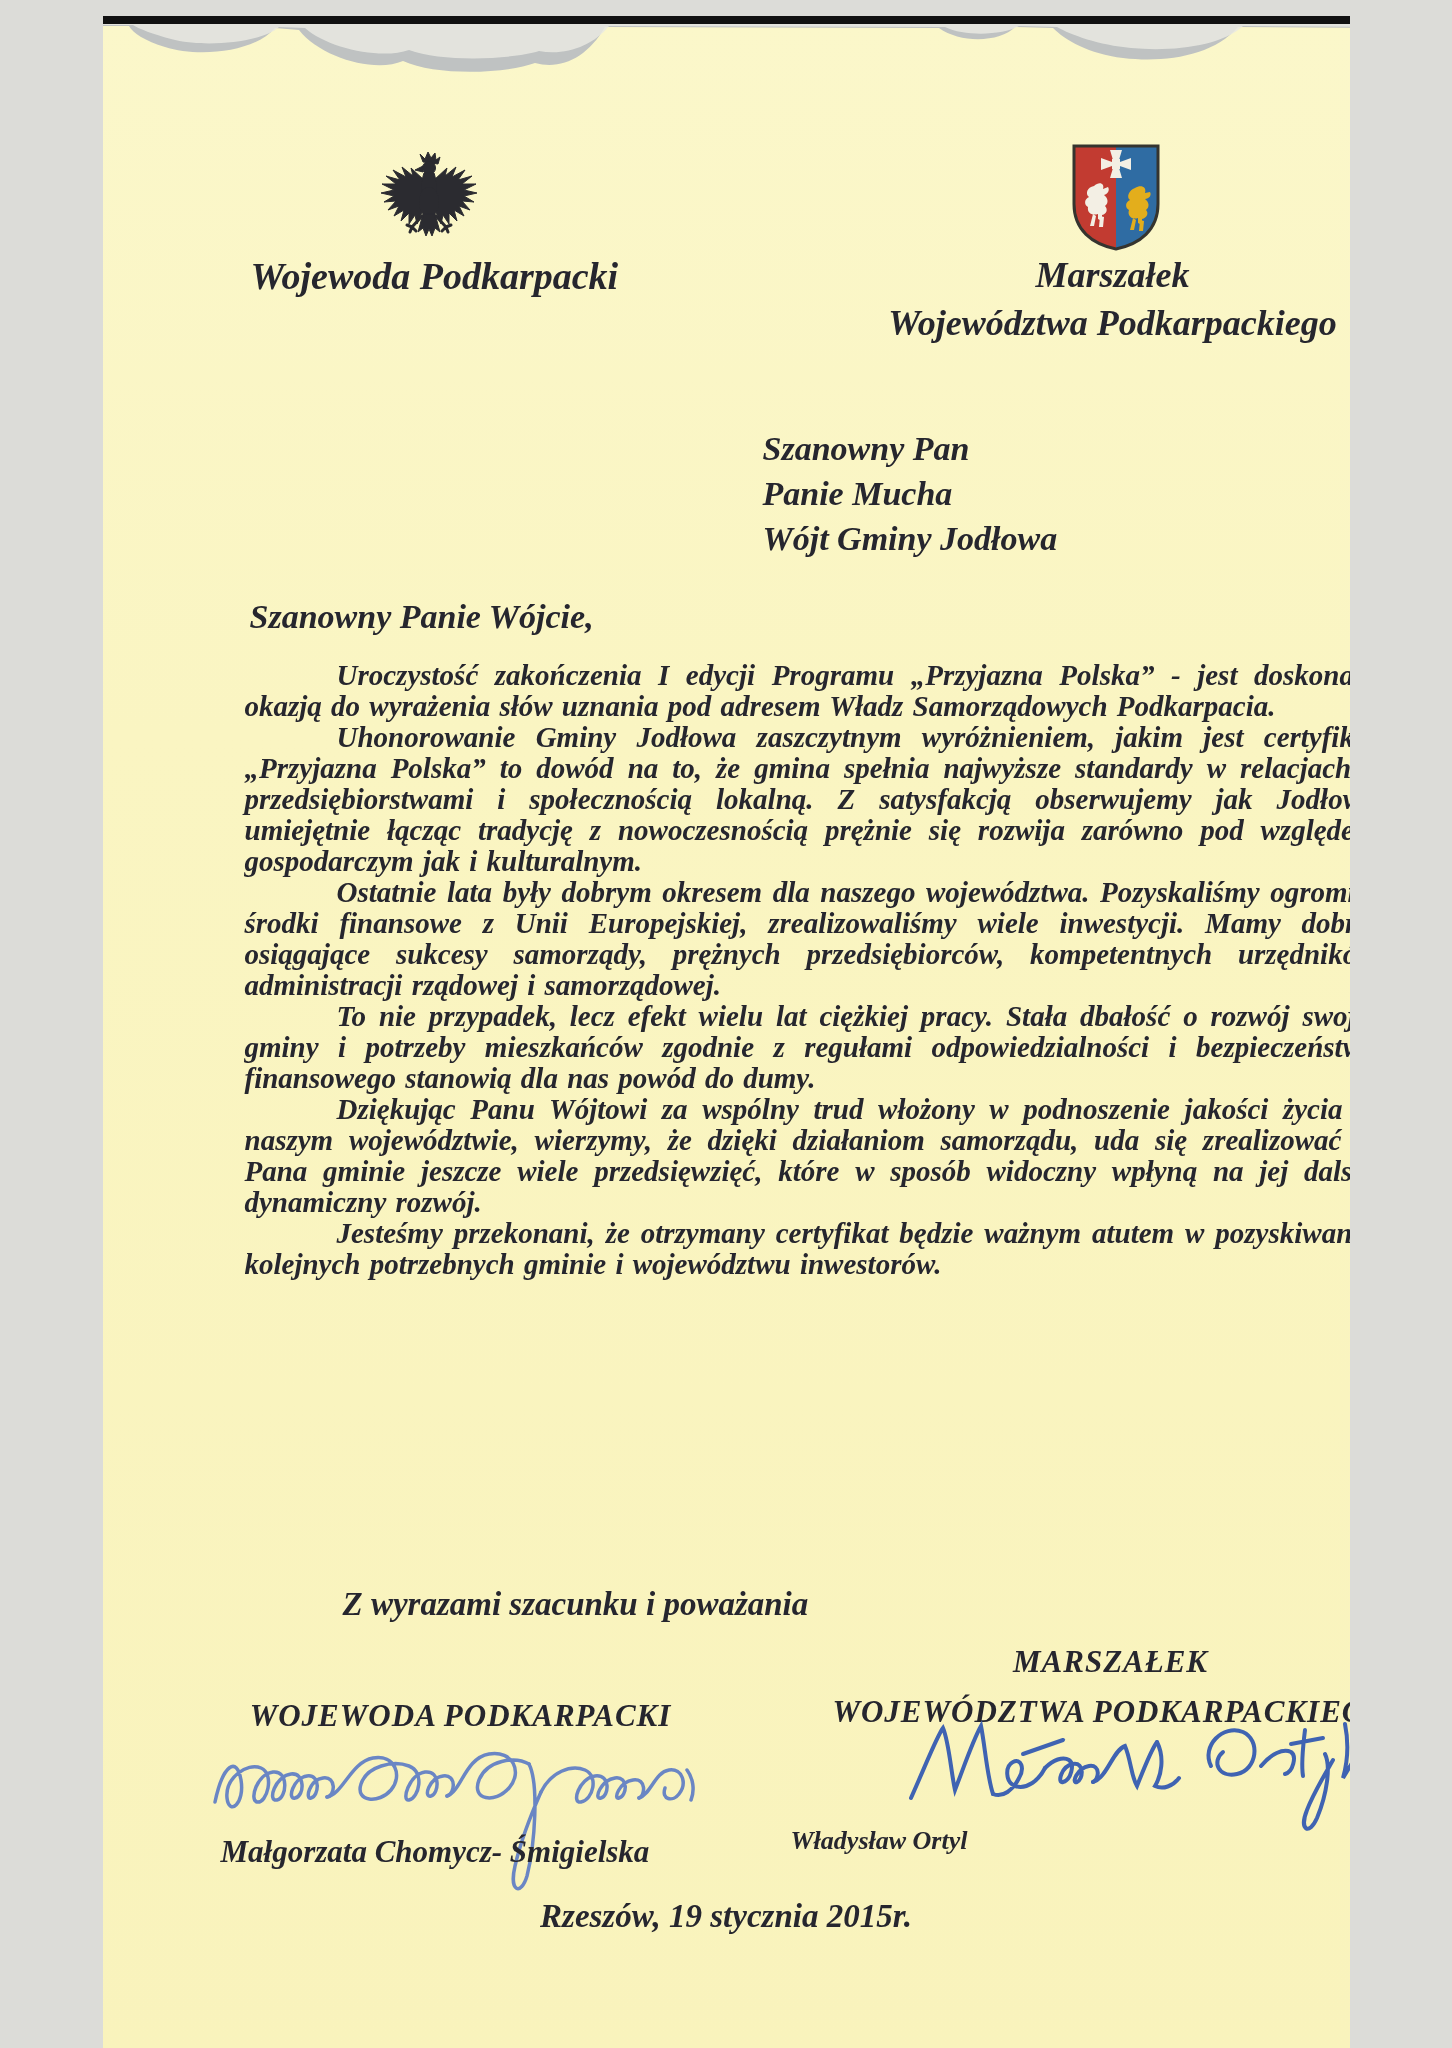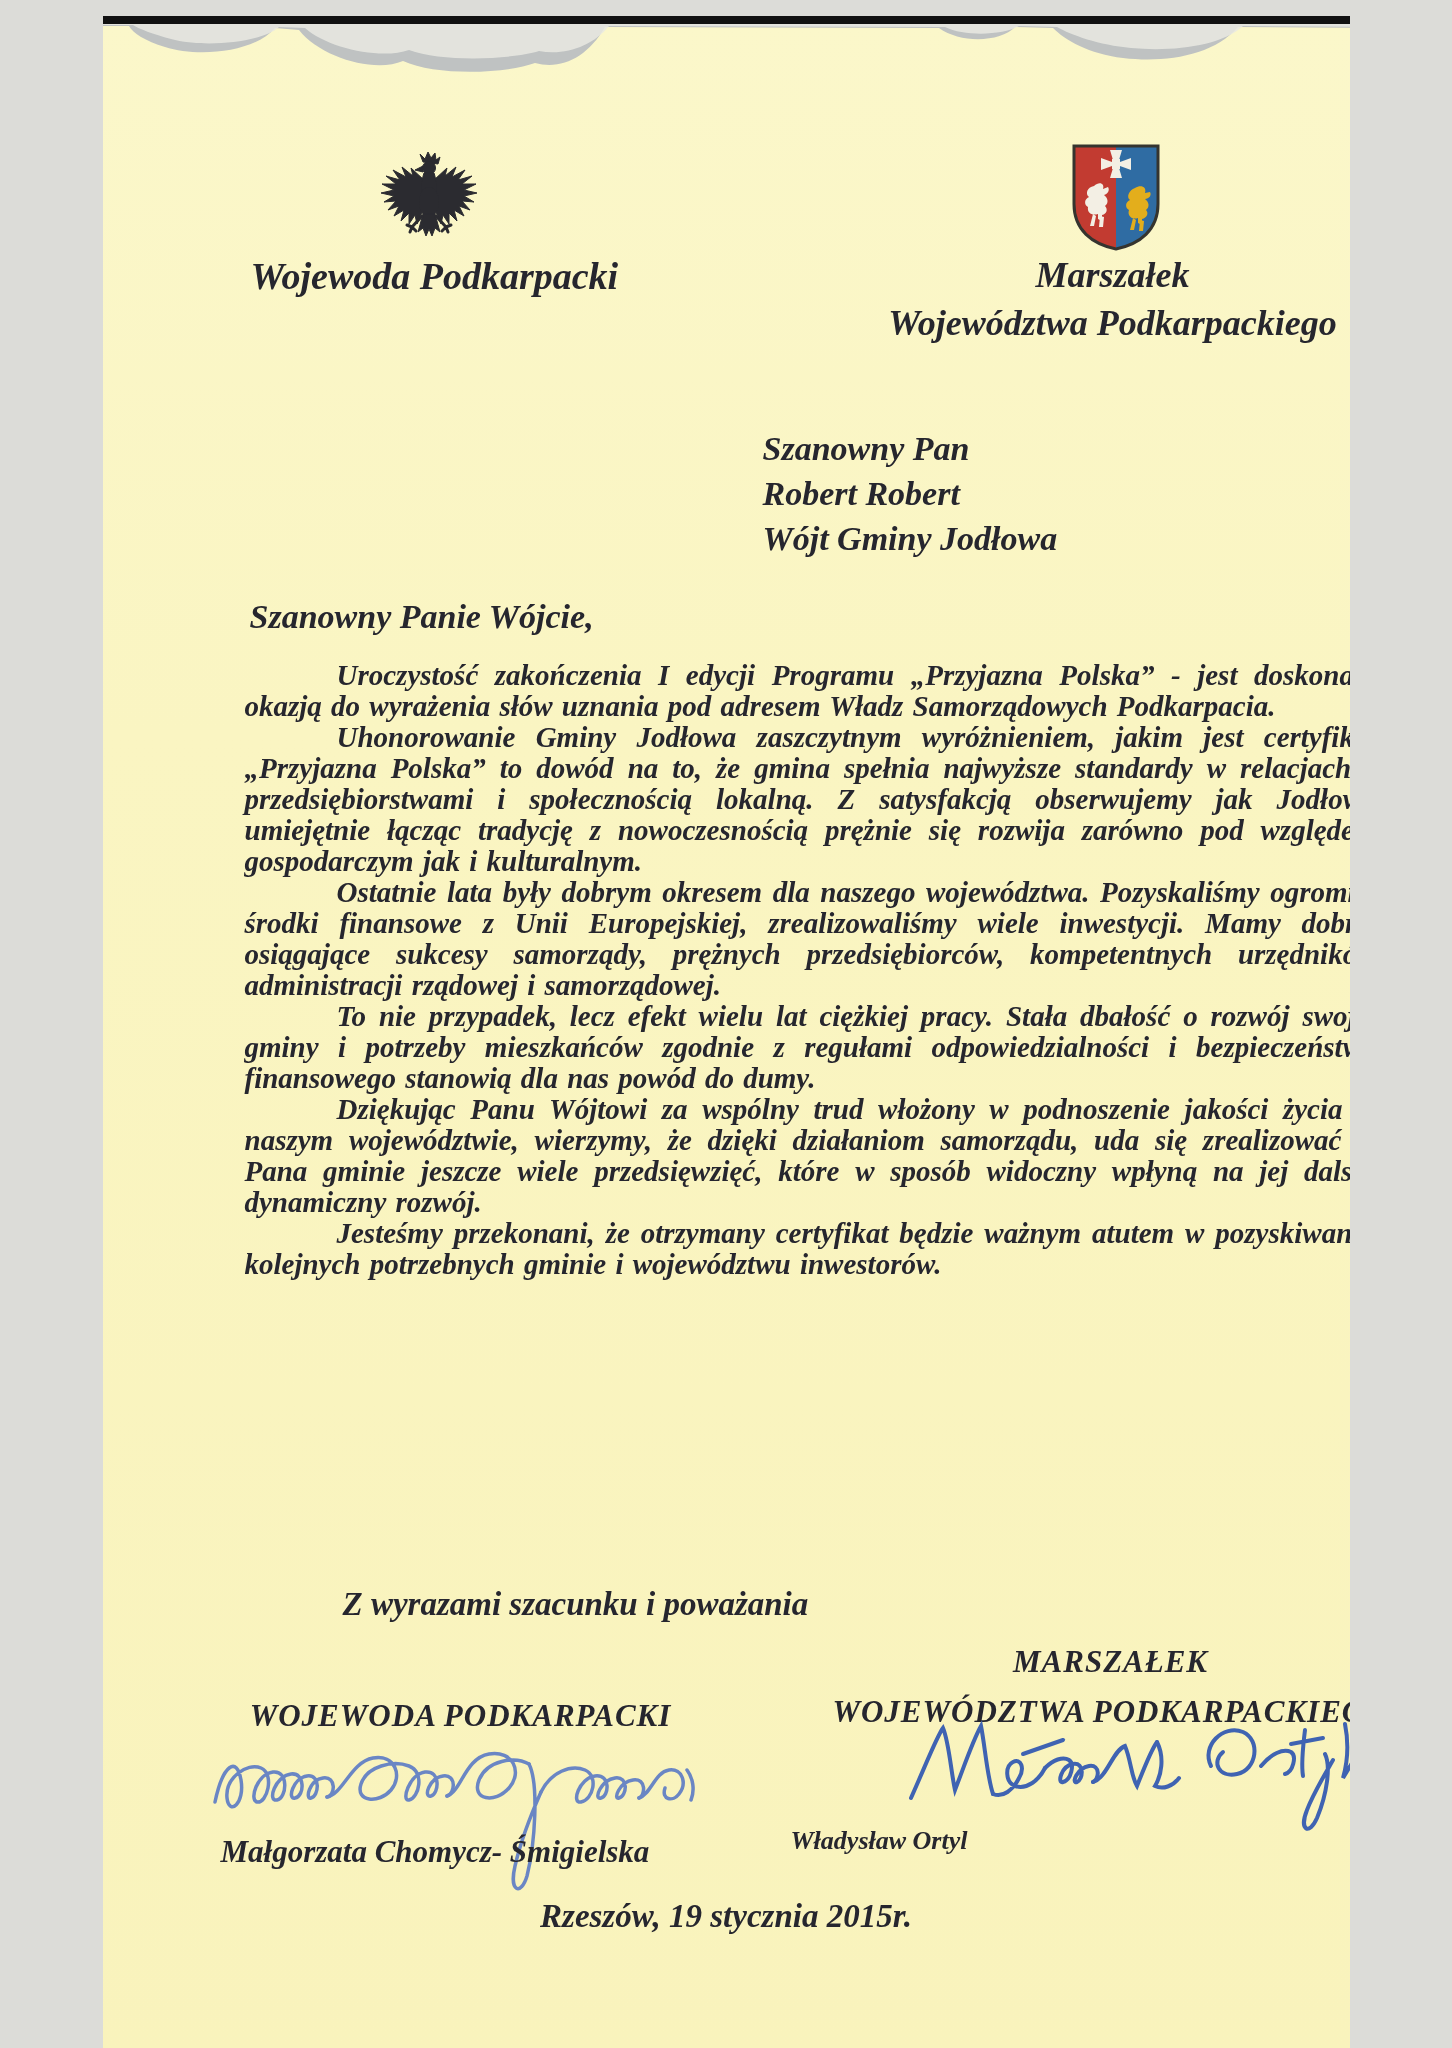--- a/index.html
+++ b/index.html
@@ -100,21 +100,21 @@
     <path d="M5,4 H89 V62 C89,88 71,102 47,107 C23,102 5,88 5,62 Z" fill="none" stroke="#35342f" stroke-width="3"></path>
   </svg>
 
   <div class="hdr-right">
     <div class="l1">Marszałek</div>
     <div class="l2">Województwa Podkarpackiego</div>
   </div>
 
   <div class="recipient">
     <div>Szanowny Pan</div>
-    <div>Robert Robert</div>
+    <div>Panie Mucha</div>
     <div>Wójt Gminy Jodłowa</div>
   </div>
 
   <div class="salutation">Szanowny Panie Wójcie,</div>
 
   <div class="body-block">
     <p>Uroczystość zakończenia I edycji Programu „Przyjazna Polska” - jest doskonałą okazją do wyrażenia słów uznania pod adresem Władz Samorządowych Podkarpacia.</p>
     <p>Uhonorowanie Gminy Jodłowa zaszczytnym wyróżnieniem, jakim jest certyfikat „Przyjazna Polska” to dowód na to, że gmina spełnia najwyższe standardy w relacjach z przedsiębiorstwami i społecznością lokalną. Z satysfakcją obserwujemy jak Jodłowa umiejętnie łącząc tradycję z nowoczesnością prężnie się rozwija zarówno pod względem gospodarczym jak i kulturalnym.</p>
     <p>Ostatnie lata były dobrym okresem dla naszego województwa. Pozyskaliśmy ogromne środki finansowe z Unii Europejskiej, zrealizowaliśmy wiele inwestycji. Mamy dobre, osiągające sukcesy samorządy, prężnych przedsiębiorców, kompetentnych urzędników administracji rządowej i samorządowej.</p>
     <p>To nie przypadek, lecz efekt wielu lat ciężkiej pracy. Stała dbałość o rozwój swojej gminy i potrzeby mieszkańców zgodnie z regułami odpowiedzialności i bezpieczeństwa finansowego stanowią dla nas powód do dumy.</p>

